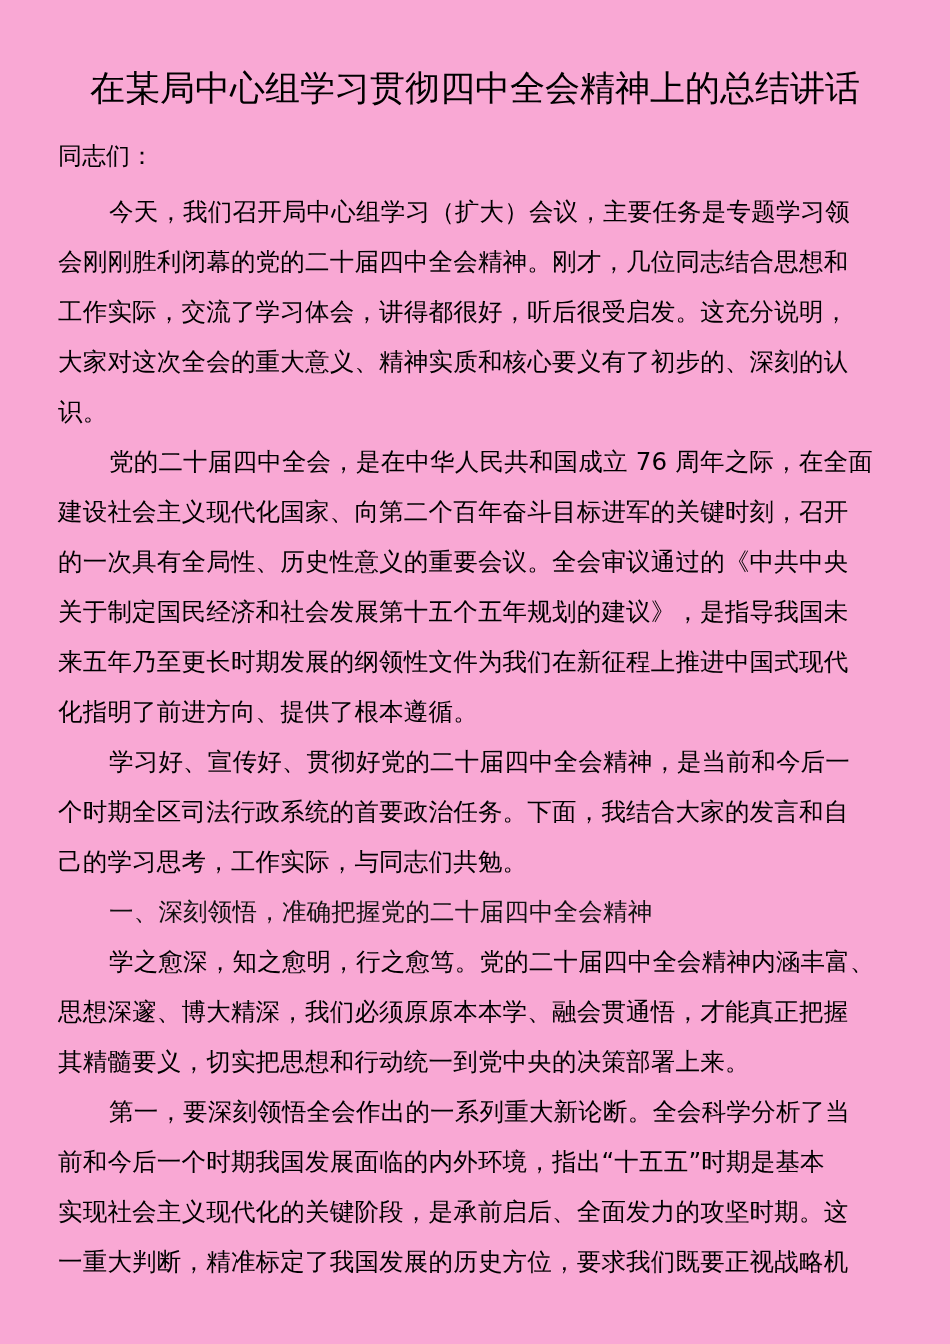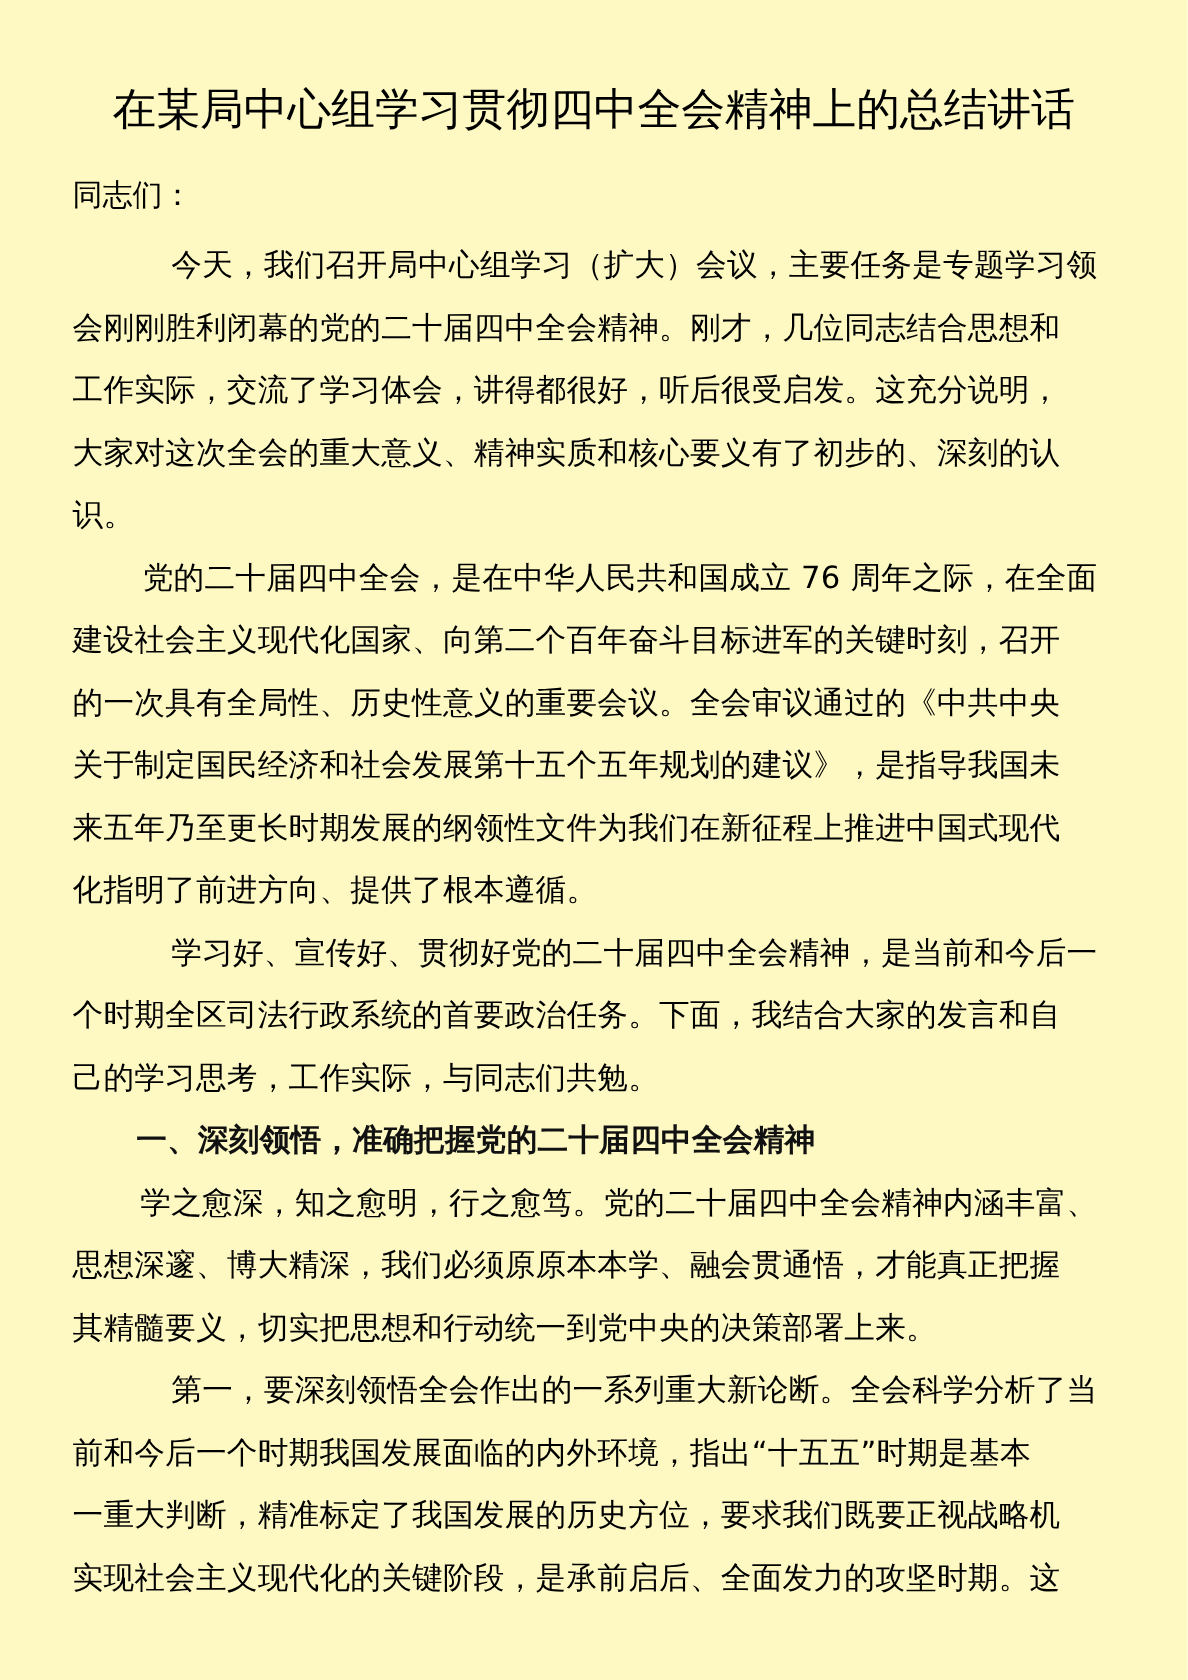--- a/index.html
+++ b/index.html
@@ -14,21 +14,21 @@
       position: relative;
       font-family: "DejaVu Sans", "Liberation Sans", sans-serif;
       color: #000000;
     }
     .page {
       position: absolute;
       left: 0;
       top: 0;
       width: 950px;
       height: 1344px;
-      background: #fef9c3;
+      background: #f9a8d4;
     }
     .title {
       position: absolute;
       left: 0;
       top: 64px;
       width: 950px;
       text-align: center;
       font-size: 35px;
       line-height: 48px;
       letter-spacing: 0px;
@@ -45,26 +45,25 @@
     .line {
       height: 50px;
       line-height: 50px;
       font-size: 24.5px;
       white-space: nowrap;
       color: #000;
       letter-spacing: 0.2px;
     }
     .line.indent {
       padding-left: 51px;
-      text-align: right;
     }
     .line.heading {
       padding-left: 51px;
       font-family: "DejaVu Sans", sans-serif;
-      font-weight: bold;
+      font-weight: normal;
       color: #111;
     }
     .salutation {
       height: 38px;
       line-height: 38px;
       font-size: 24px;
       margin-bottom: 12px;
       white-space: nowrap;
     }
   </style>
@@ -108,18 +107,18 @@
 
     <div>
       <div class="line indent">学之愈深，知之愈明，行之愈笃。党的二十届四中全会精神内涵丰富、</div>
       <div class="line">思想深邃、博大精深，我们必须原原本本学、融会贯通悟，才能真正把握</div>
       <div class="line">其精髓要义，切实把思想和行动统一到党中央的决策部署上来。</div>
     </div>
 
     <div>
       <div class="line indent">第一，要深刻领悟全会作出的一系列重大新论断。全会科学分析了当</div>
       <div class="line">前和今后一个时期我国发展面临的内外环境，指出“十五五”时期是基本</div>
+      <div class="line">实现社会主义现代化的关键阶段，是承前启后、全面发力的攻坚时期。这</div>
       <div class="line">一重大判断，精准标定了我国发展的历史方位，要求我们既要正视战略机</div>
-      <div class="line">实现社会主义现代化的关键阶段，是承前启后、全面发力的攻坚时期。这</div>
     </div>
 
   </div>
 </div>
 
 </body></html>

